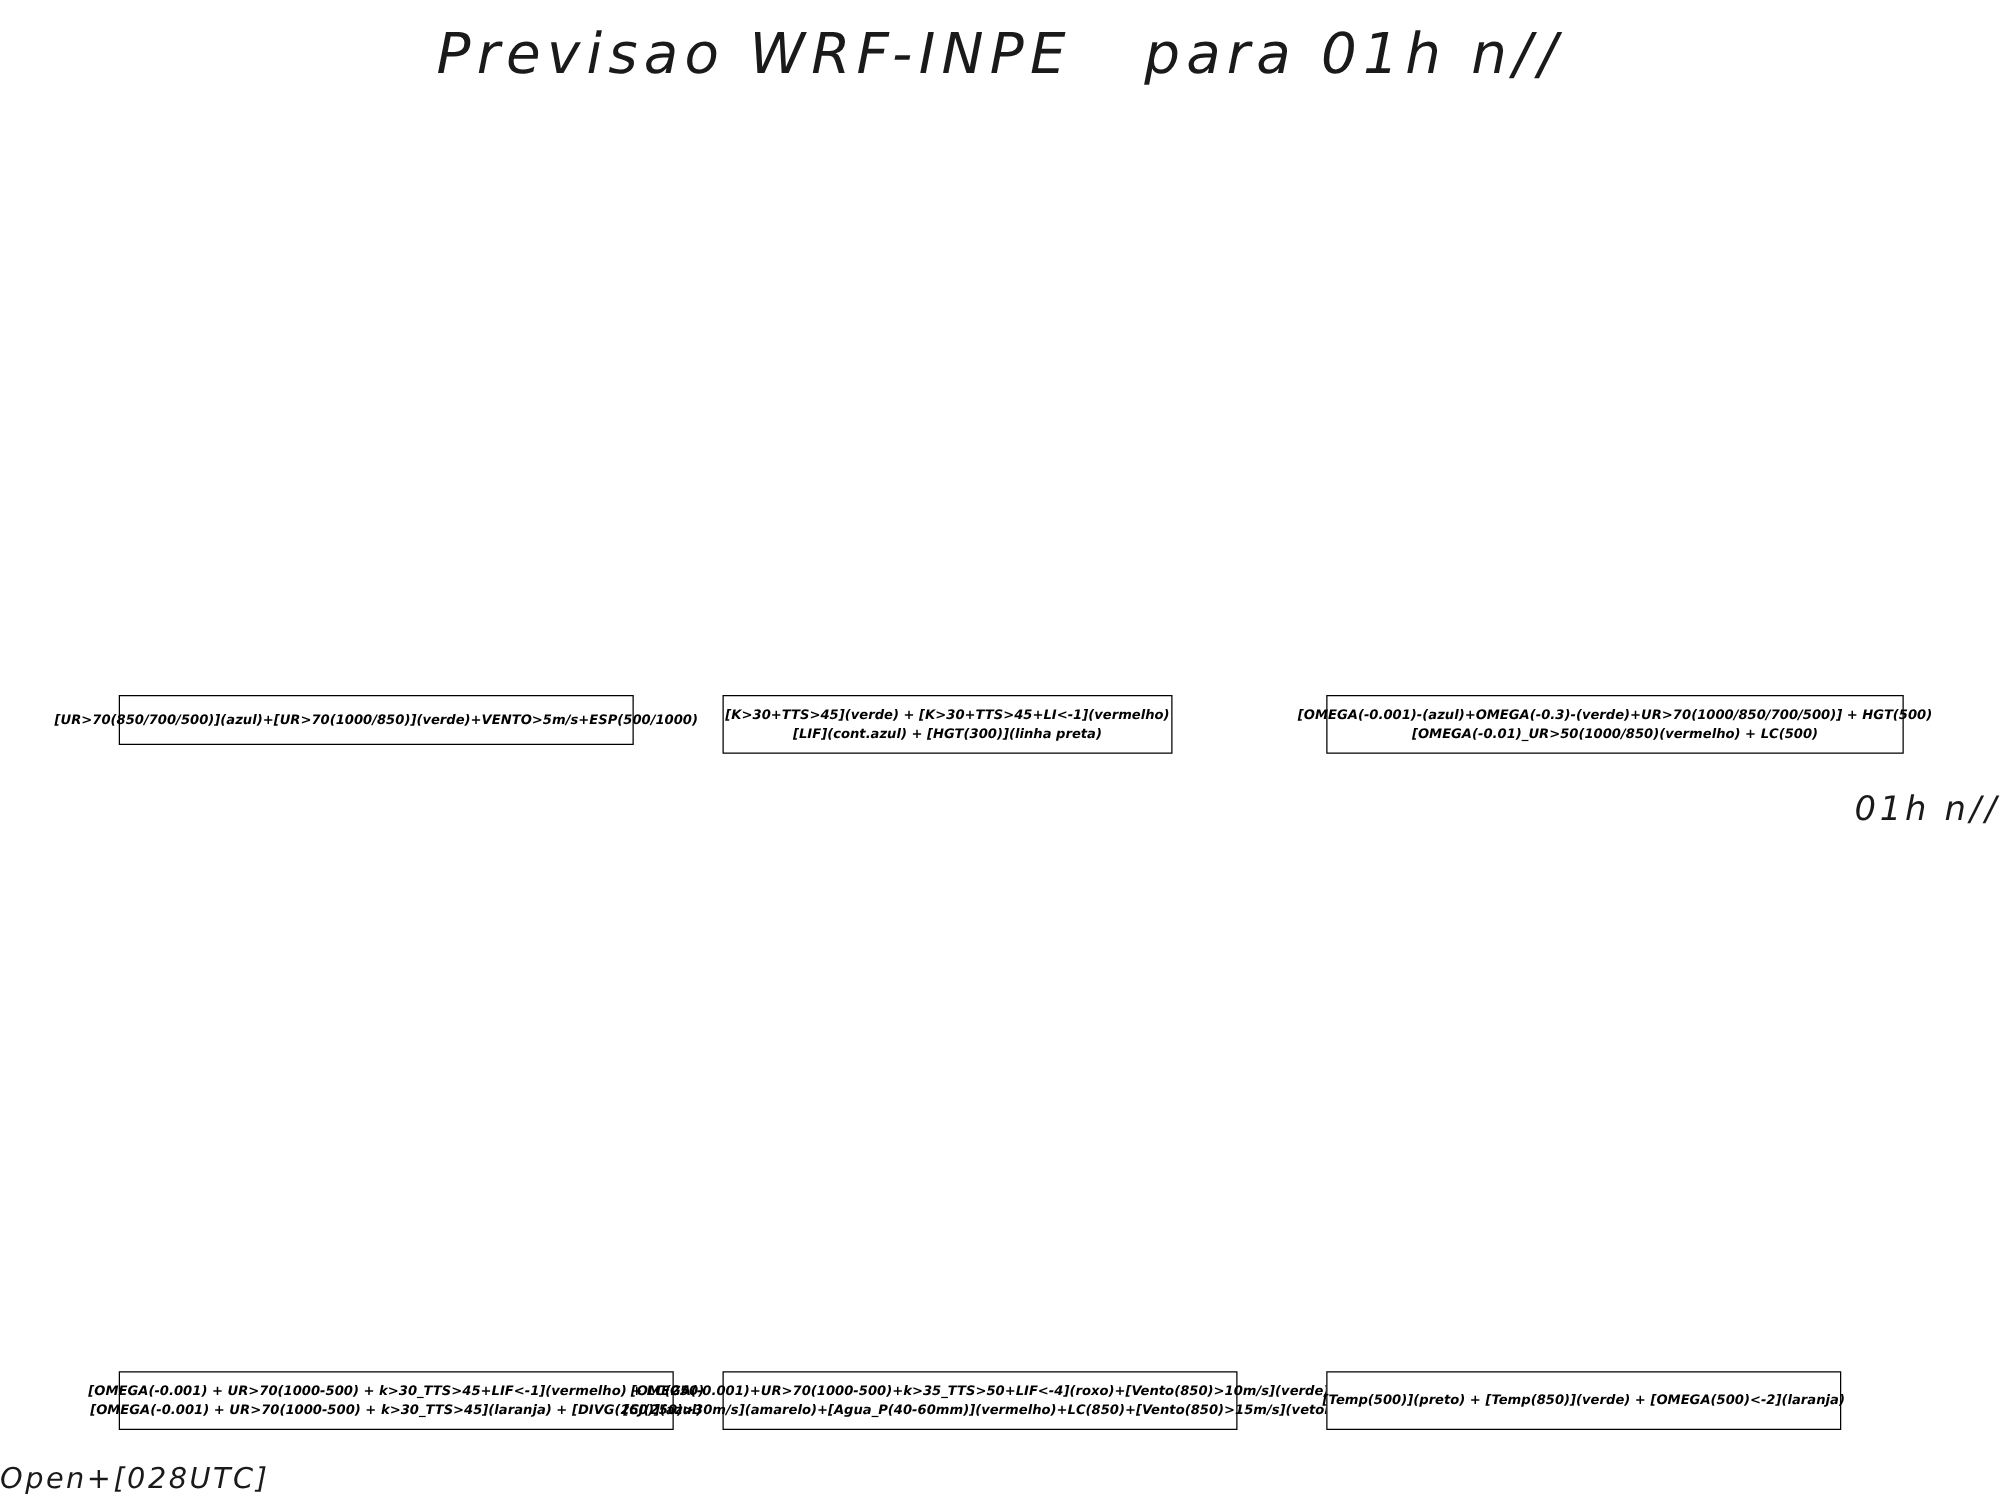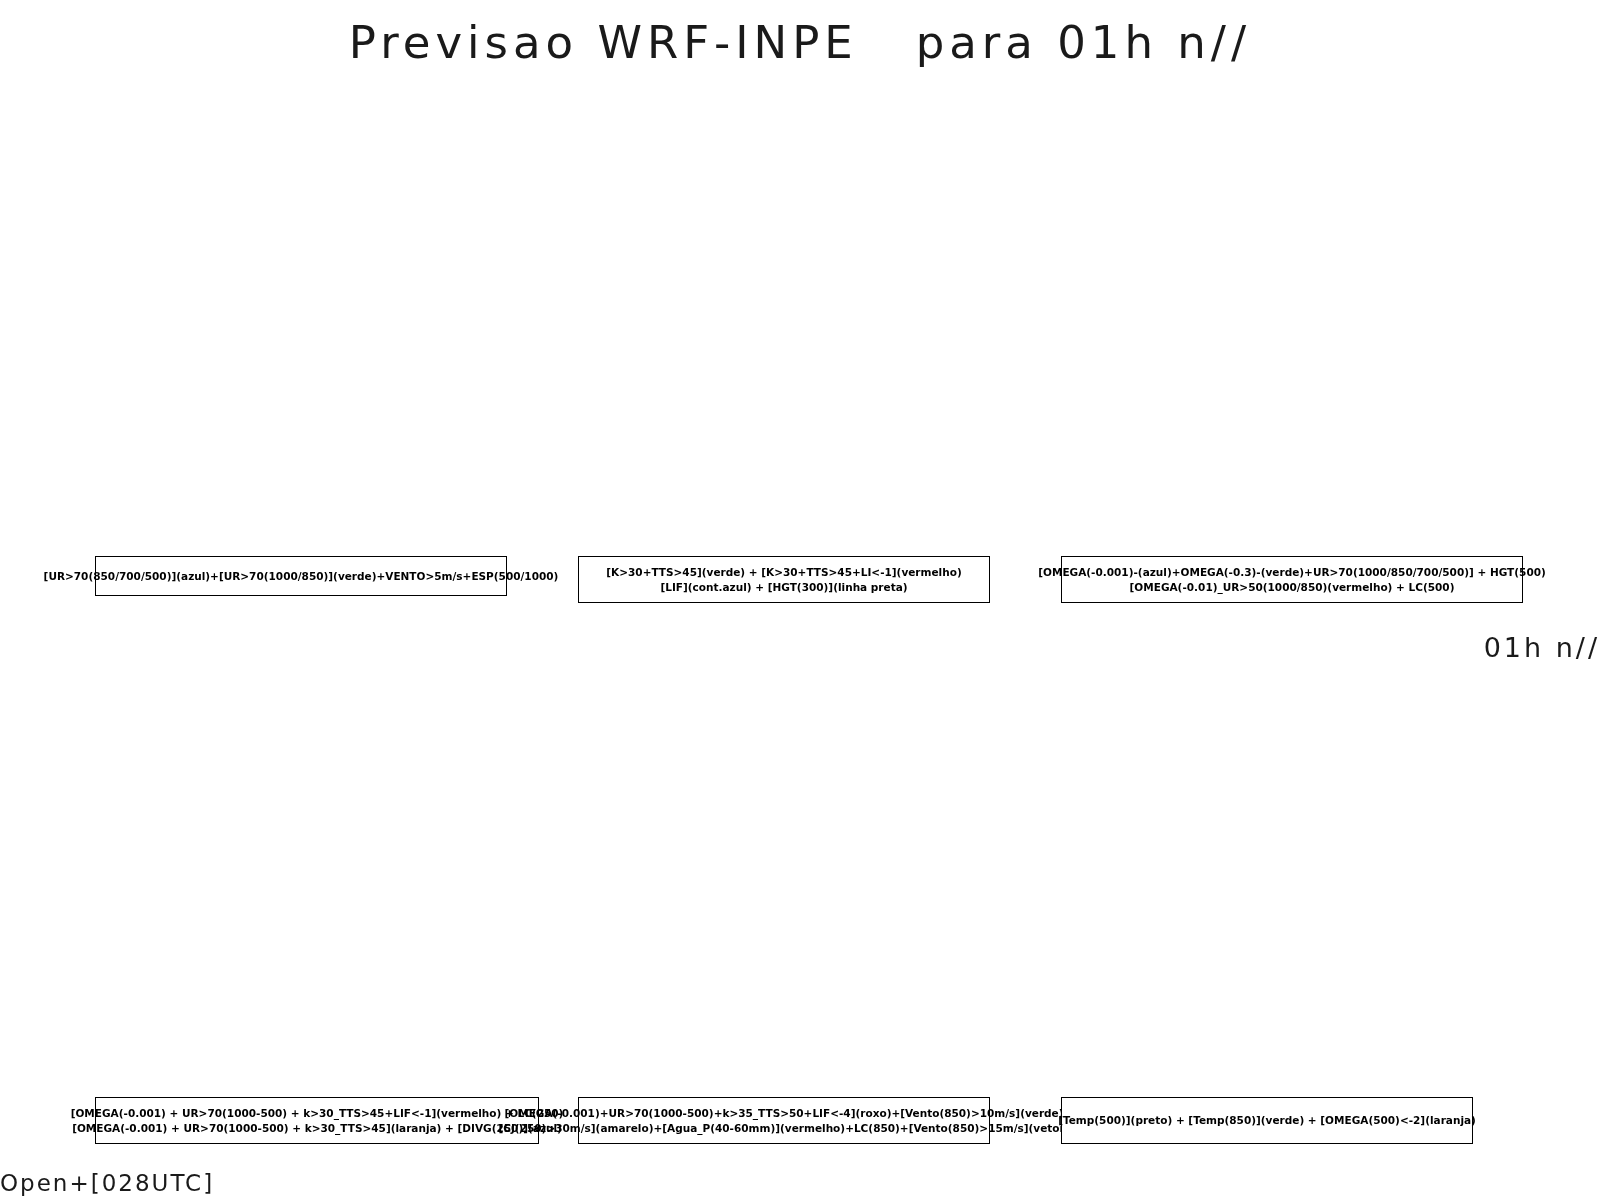--- a/index.html
+++ b/index.html
@@ -11,20 +11,21 @@
     width: 1600px;
     height: 1200px;
     position: relative;
     font-family: "DejaVu Sans", sans-serif;
     color: #000000;
     overflow: hidden;
   }
   .page {
     position: absolute;
     inset: 0;
+    font-style: italic;
   }
   .main-title {
     position: absolute;
     top: 16px;
     left: 0;
     width: 1600px;
     text-align: center;
     font-family: "DejaVu Sans", sans-serif;
     font-size: 45px;
     font-weight: 400;
@@ -71,21 +72,21 @@
     font-family: "DejaVu Sans", sans-serif;
     font-size: 10.5px;
     font-weight: bold;
     line-height: 15px;
     white-space: nowrap;
     color: #000000;
     text-align: center;
   }
   
   #box-ur      { left: 95px;  top: 556px;  width: 412px; height: 40px; }
-  #box-k       { left: 578px; top: 556px;  width: 412px; height: 47px; }
+  #box-k       { left: 578px; top: 556px;  width: 360px; height: 47px; }
   #box-omega-1 { left: 1061px;top: 556px;  width: 462px; height: 47px; }
   
   #box-omega-2 { left: 95px;  top: 1097px; width: 444px; height: 47px; }
   #box-omega-3 { left: 578px; top: 1097px; width: 412px; height: 47px; }
   #box-omega-4 { left: 1061px;top: 1097px; width: 412px; height: 47px; }
 </style>
 </head>
 <body>
 
 <div class="page">

